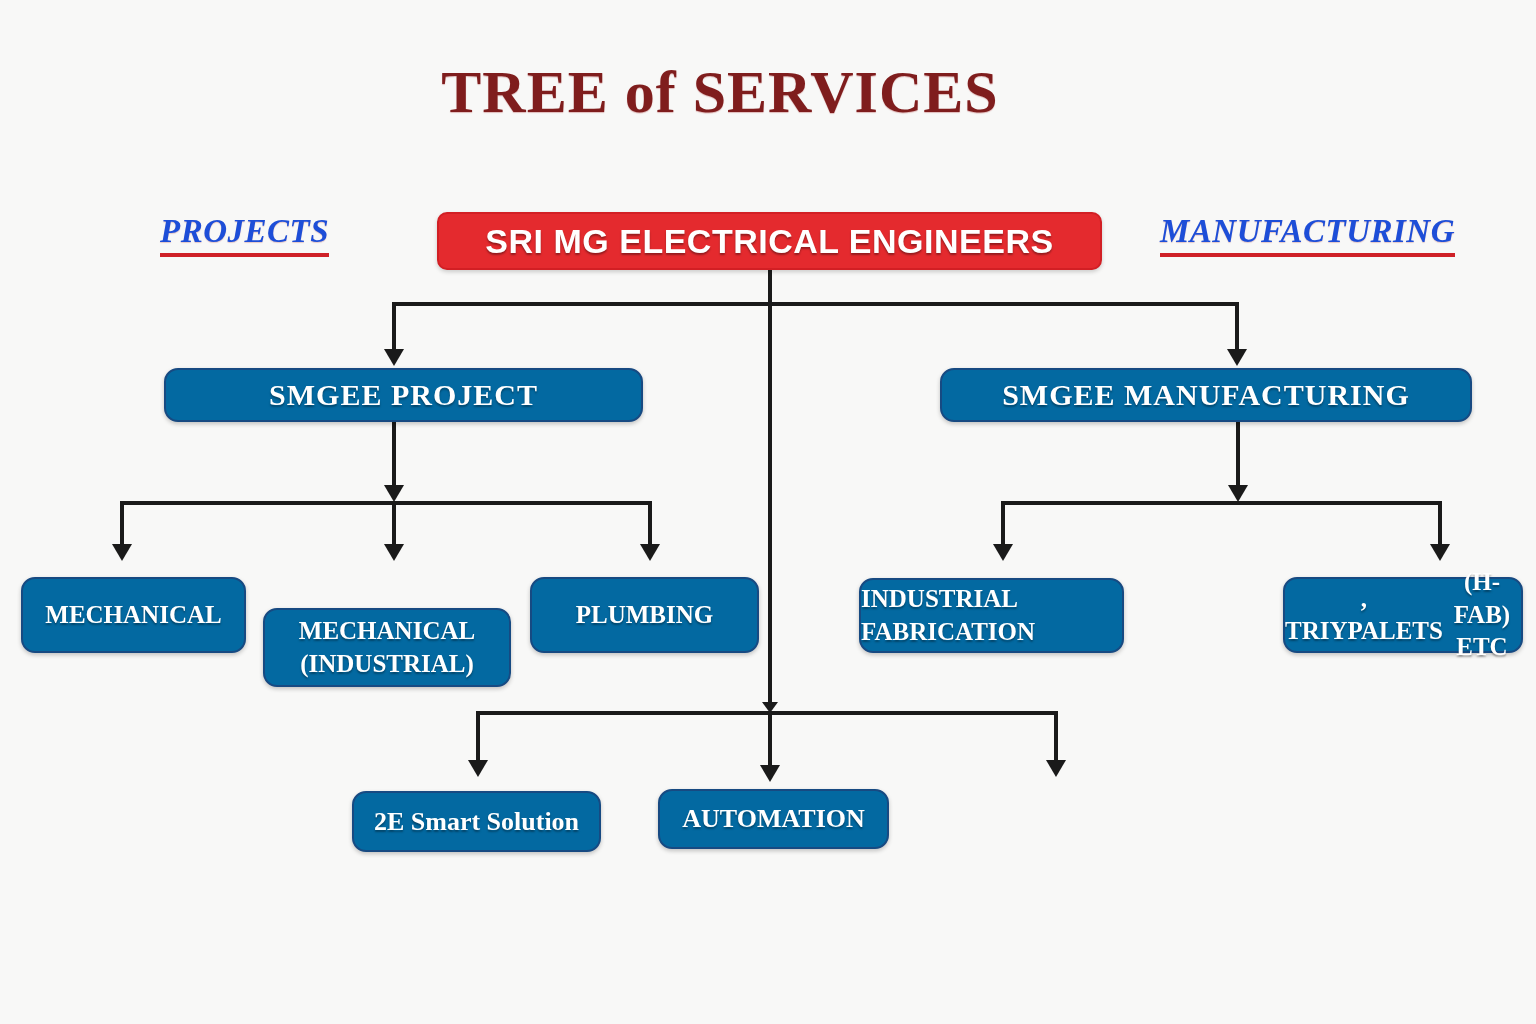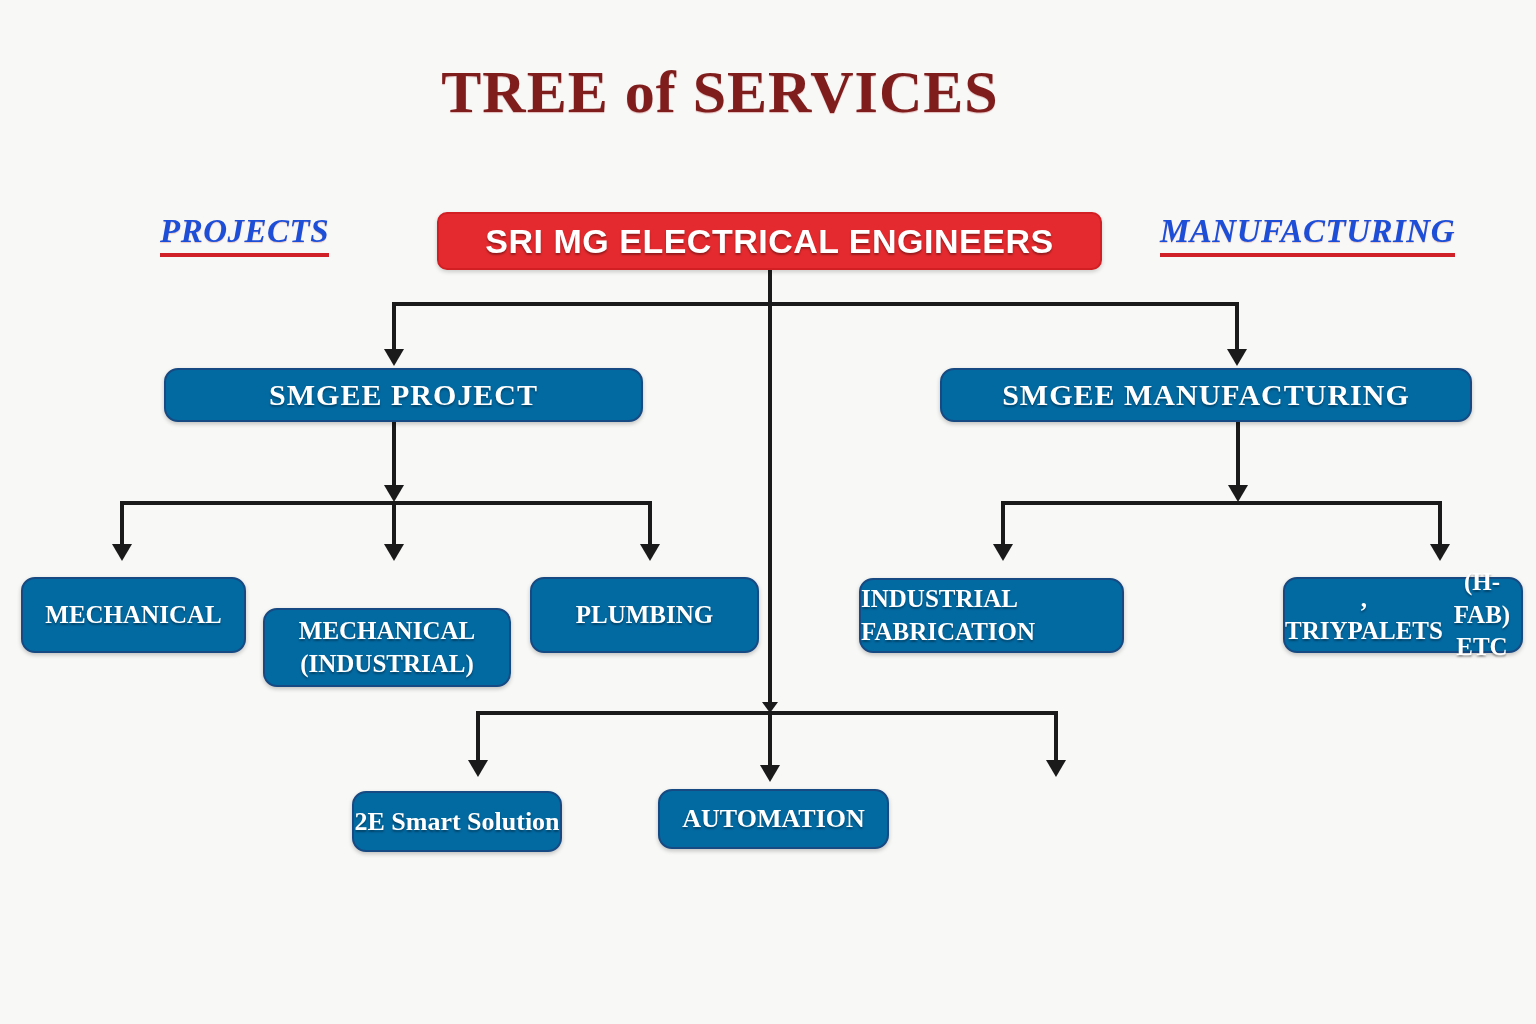--- a/index.html
+++ b/index.html
@@ -49,21 +49,21 @@
   #node-smgee-manufacturing{left:934px;top:368px;width:532px;height:54px;}
 
   .lvl2{font-size:25px;line-height:1.3;}
   #node-electrical{left:15px;top:577px;width:225px;height:76px;}
   #node-mechanical{left:257px;top:608px;width:248px;height:79px;flex-direction:column;}
   #node-plumbing{left:524px;top:577px;width:229px;height:76px;align-items:center;}
   #node-industrial{left:853px;top:578px;width:265px;height:75px;flex-direction:column;align-items:flex-start;}
   #node-triypalets{left:1277px;top:577px;width:240px;height:76px;flex-direction:row;}
 
   .lvl3{font-size:26px;}
-  #node-smart-solution{left:346px;top:791px;width:210px;height:61px;}
+  #node-smart-solution{left:346px;top:791px;width:249px;height:61px;}
   #node-automation{left:652px;top:789px;width:231px;height:60px;}
 
   svg.connectors{position:absolute;left:0;top:0;pointer-events:none;}
   .cline{stroke:#1a1a1a;stroke-width:4;fill:none;}
   .ahead{fill:#1a1a1a;stroke:none;}
 </style>
 </head>
 <body>
 
 <div class="stage">

